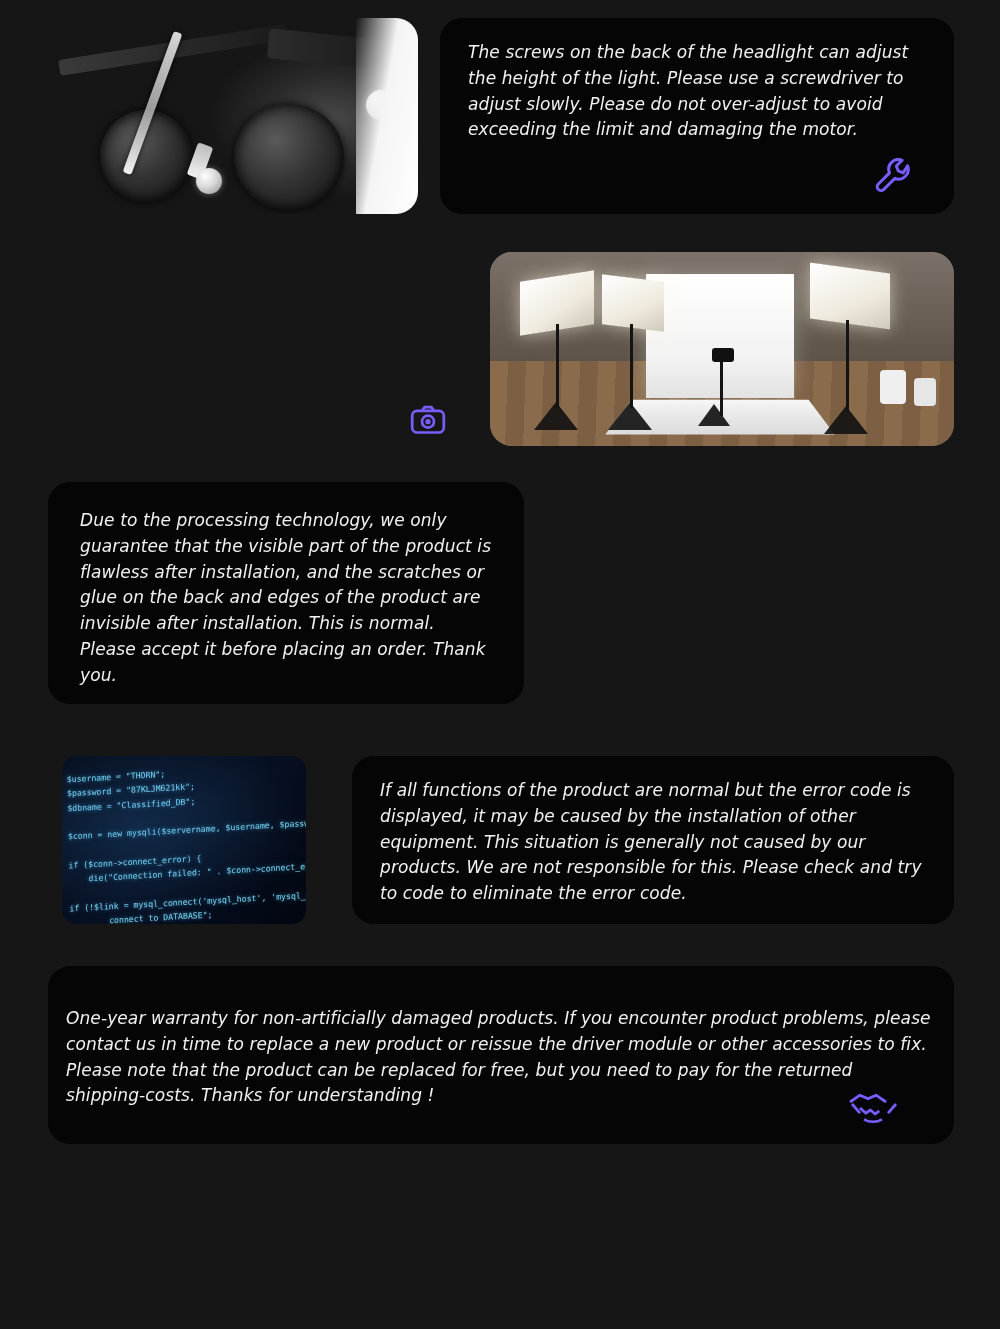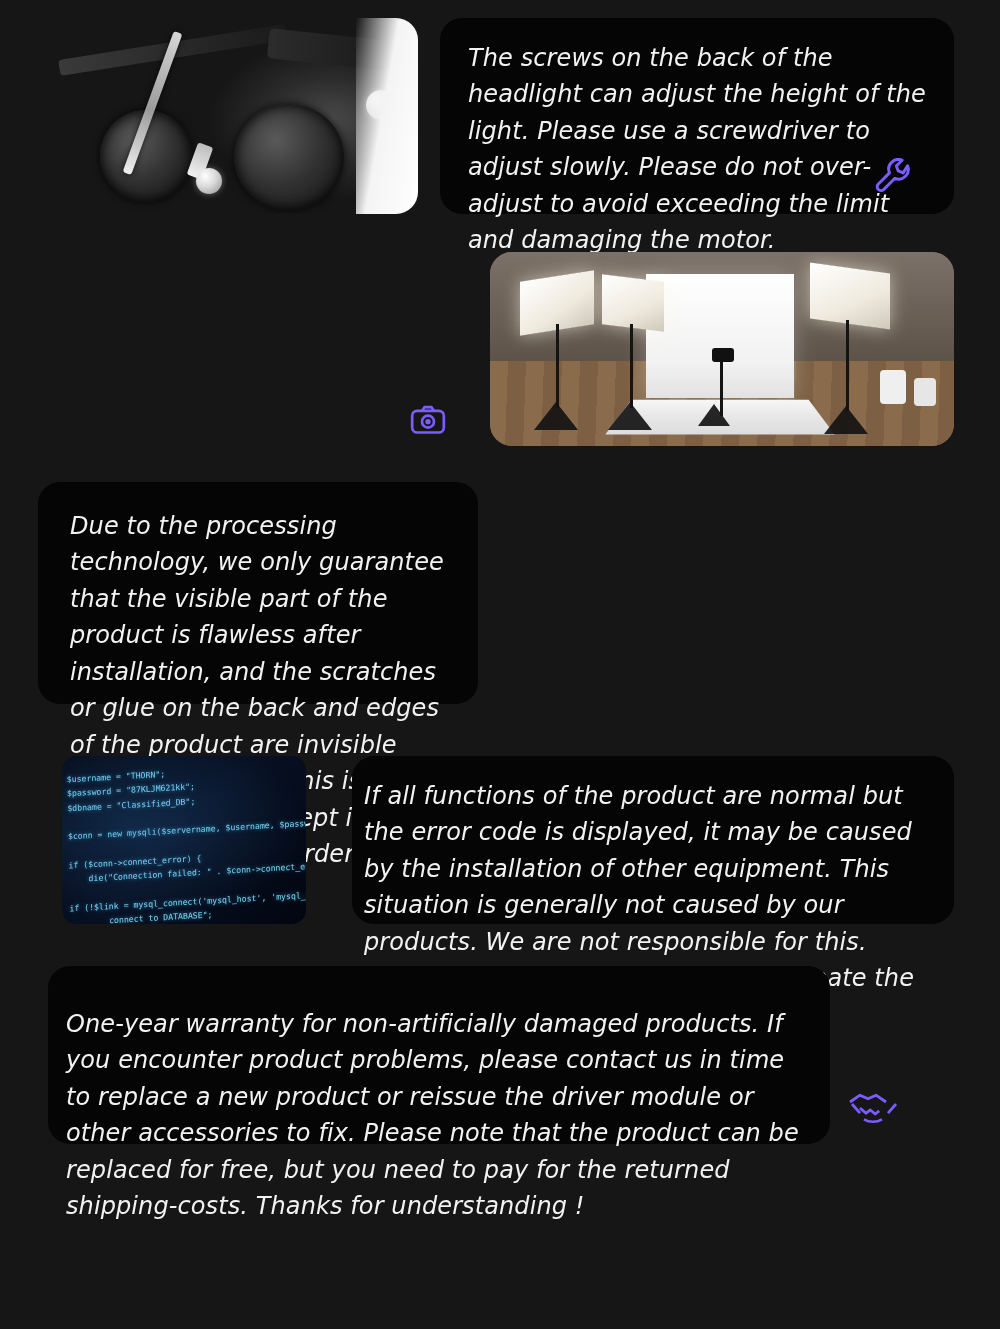--- a/index.html
+++ b/index.html
@@ -29,21 +29,21 @@
     box-sizing: border-box;
   }
   .text-card {
     padding: 22px 28px;
   }
   .text-card p {
     margin: 0;
     color: #f2f2f2;
     font-family: "DejaVu Sans", sans-serif;
     font-style: italic;
-    font-size: 24px;
+    font-size: 17px;
     line-height: 1.52;
     letter-spacing: 0.1px;
   }
 
   
   .photo {
     position: absolute;
     border-radius: 22px;
     overflow: hidden;
   }
@@ -268,44 +268,44 @@
     <div class="stand s4"></div>
     <div class="tri t1"></div>
     <div class="tri t2"></div>
     <div class="tri t3"></div>
     <div class="tri t4"></div>
     <div class="cam"></div>
     <div class="box-w"></div>
     <div class="box-w2"></div>
   </div>
 
-  <div class="card text-card" id="card-processing" style="left:38px; top:482px; width:440px; height:222px; padding:26px 32px;">
+  <div class="card text-card" id="card-processing" style="left:48px; top:482px; width:476px; height:222px; padding:26px 32px;">
     <p>Due to the processing technology, we only guarantee that the visible part of the product is flawless after installation, and the scratches or glue on the back and edges of the product are invisible after installation. This is normal. Please accept it before placing an order. Thank you.</p>
   </div>
 
   <div class="photo" id="code-photo">
     <div class="code">$username = "THORN";
 $password = "87KLJM621kk";
 $dbname = "Classified_DB";
 
 $conn = new mysqli($servername, $username, $password, $dbname);
 
 if ($conn-&gt;connect_error) {
     die("Connection failed: " . $conn-&gt;connect_er
 
 if (!$link = mysql_connect('mysql_host', 'mysql_user', 'mysql_passw
         connect to DATABASE";</div>
     <div class="glow"></div>
   </div>
 
-  <div class="card text-card" id="card-error" style="left:352px; top:756px; width:602px; height:168px; padding:22px 12px;">
+  <div class="card text-card" id="card-error" style="left:352px; top:756px; width:602px; height:168px; padding:22px 28px;">
     <p>If all functions of the product are normal but the error code is displayed, it may be caused by the installation of other equipment. This situation is generally not caused by our products. We are not responsible for this. Please check and try to code to eliminate the error code.</p>
   </div>
 
-  <div class="card text-card" id="card-warranty" style="left:48px; top:966px; width:782px; height:178px; padding:40px 18px 0 18px;">
+  <div class="card text-card" id="card-warranty" style="left:48px; top:966px; width:906px; height:178px; padding:40px 18px 0 18px;">
     <p>One-year warranty for non-artificially damaged products. If you encounter product problems, please contact us in time to replace a new product or reissue the driver module or other accessories to fix. Please note that the product can be replaced for free, but you need to pay for the returned shipping-costs. Thanks for understanding !</p>
   </div>
   <svg class="icon" style="left:846px; top:1084px;" width="56" height="46" viewBox="0 0 28 22">
     <path d="M2 8.5l5-3.4 4 1.8 4-1.8 5 3.4" fill="none" stroke="#7b5cff" stroke-width="1.4" stroke-linejoin="round"></path>
     <path d="M7 11.5l3 2.6 2.2-1.6 2.4 2 2-1.6" fill="none" stroke="#7b5cff" stroke-width="1.4" stroke-linejoin="round"></path>
     <path d="M3 9.5l4 4.6M25 9.5l-4 4.6" fill="none" stroke="#7b5cff" stroke-width="1.4"></path>
     <path d="M9 17.2c2.6 1.6 6.4 1.6 9 0" fill="none" stroke="#7b5cff" stroke-width="1.3"></path>
   </svg>
 
 </div>

